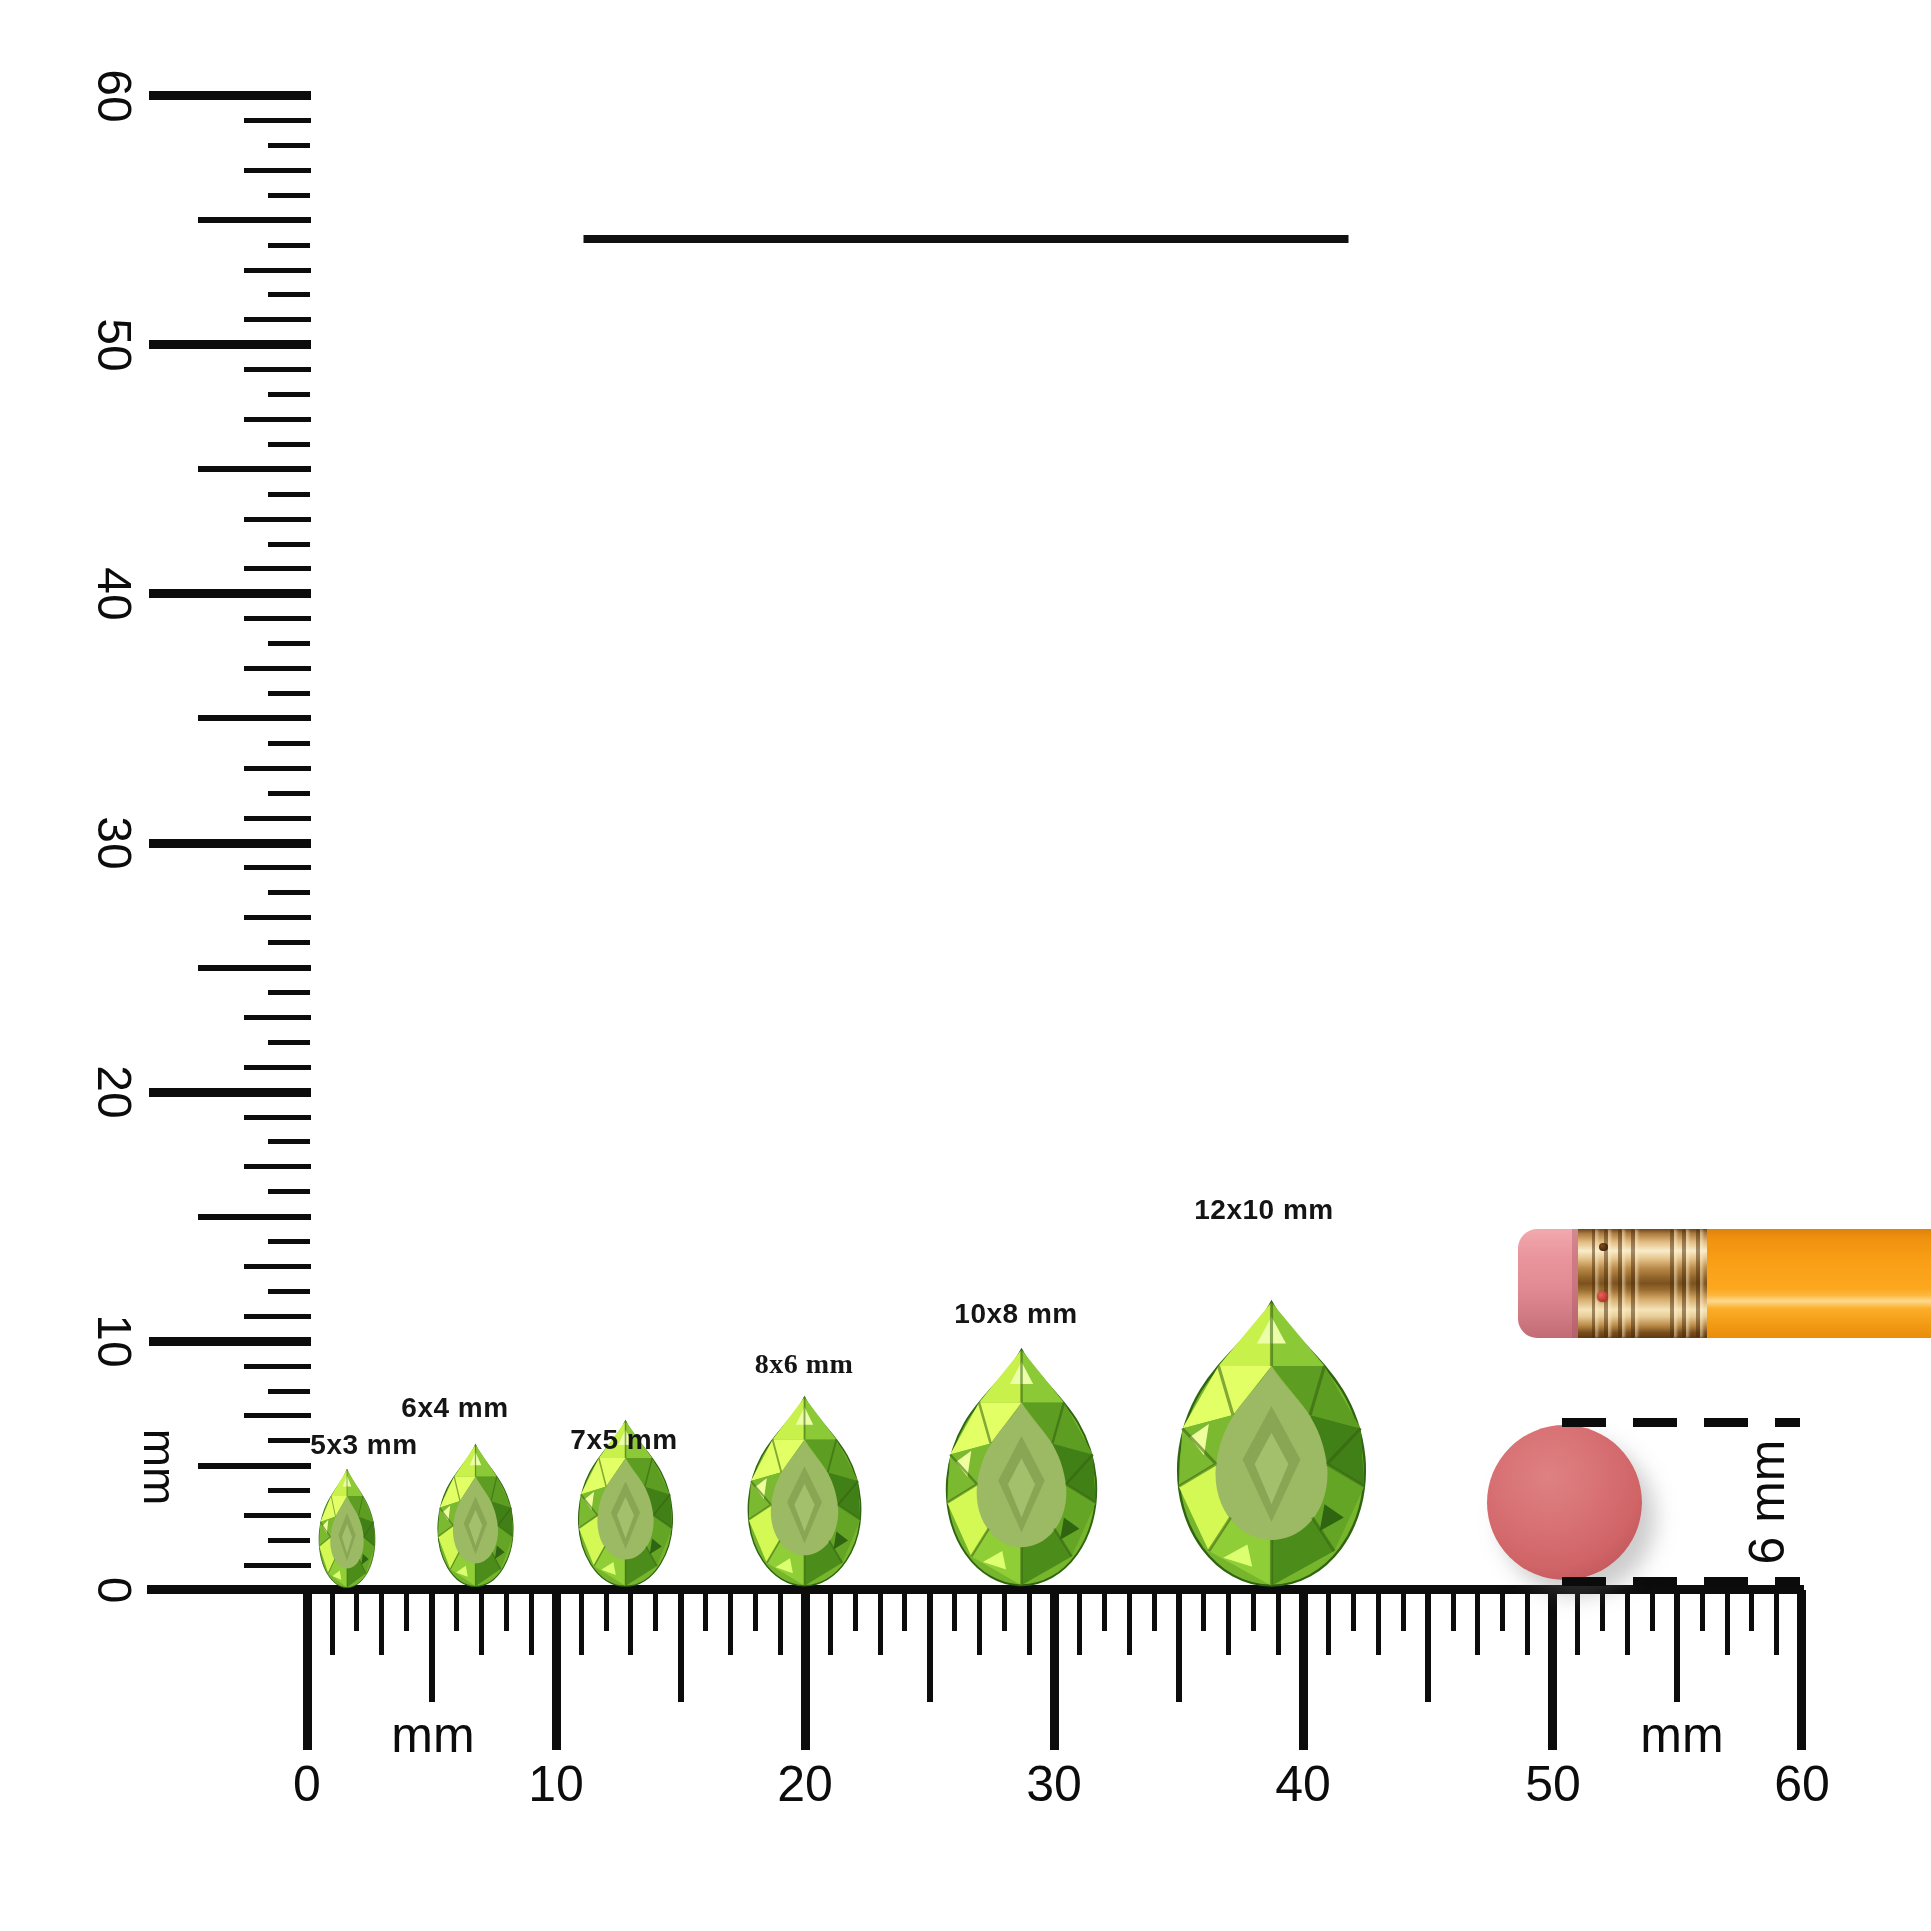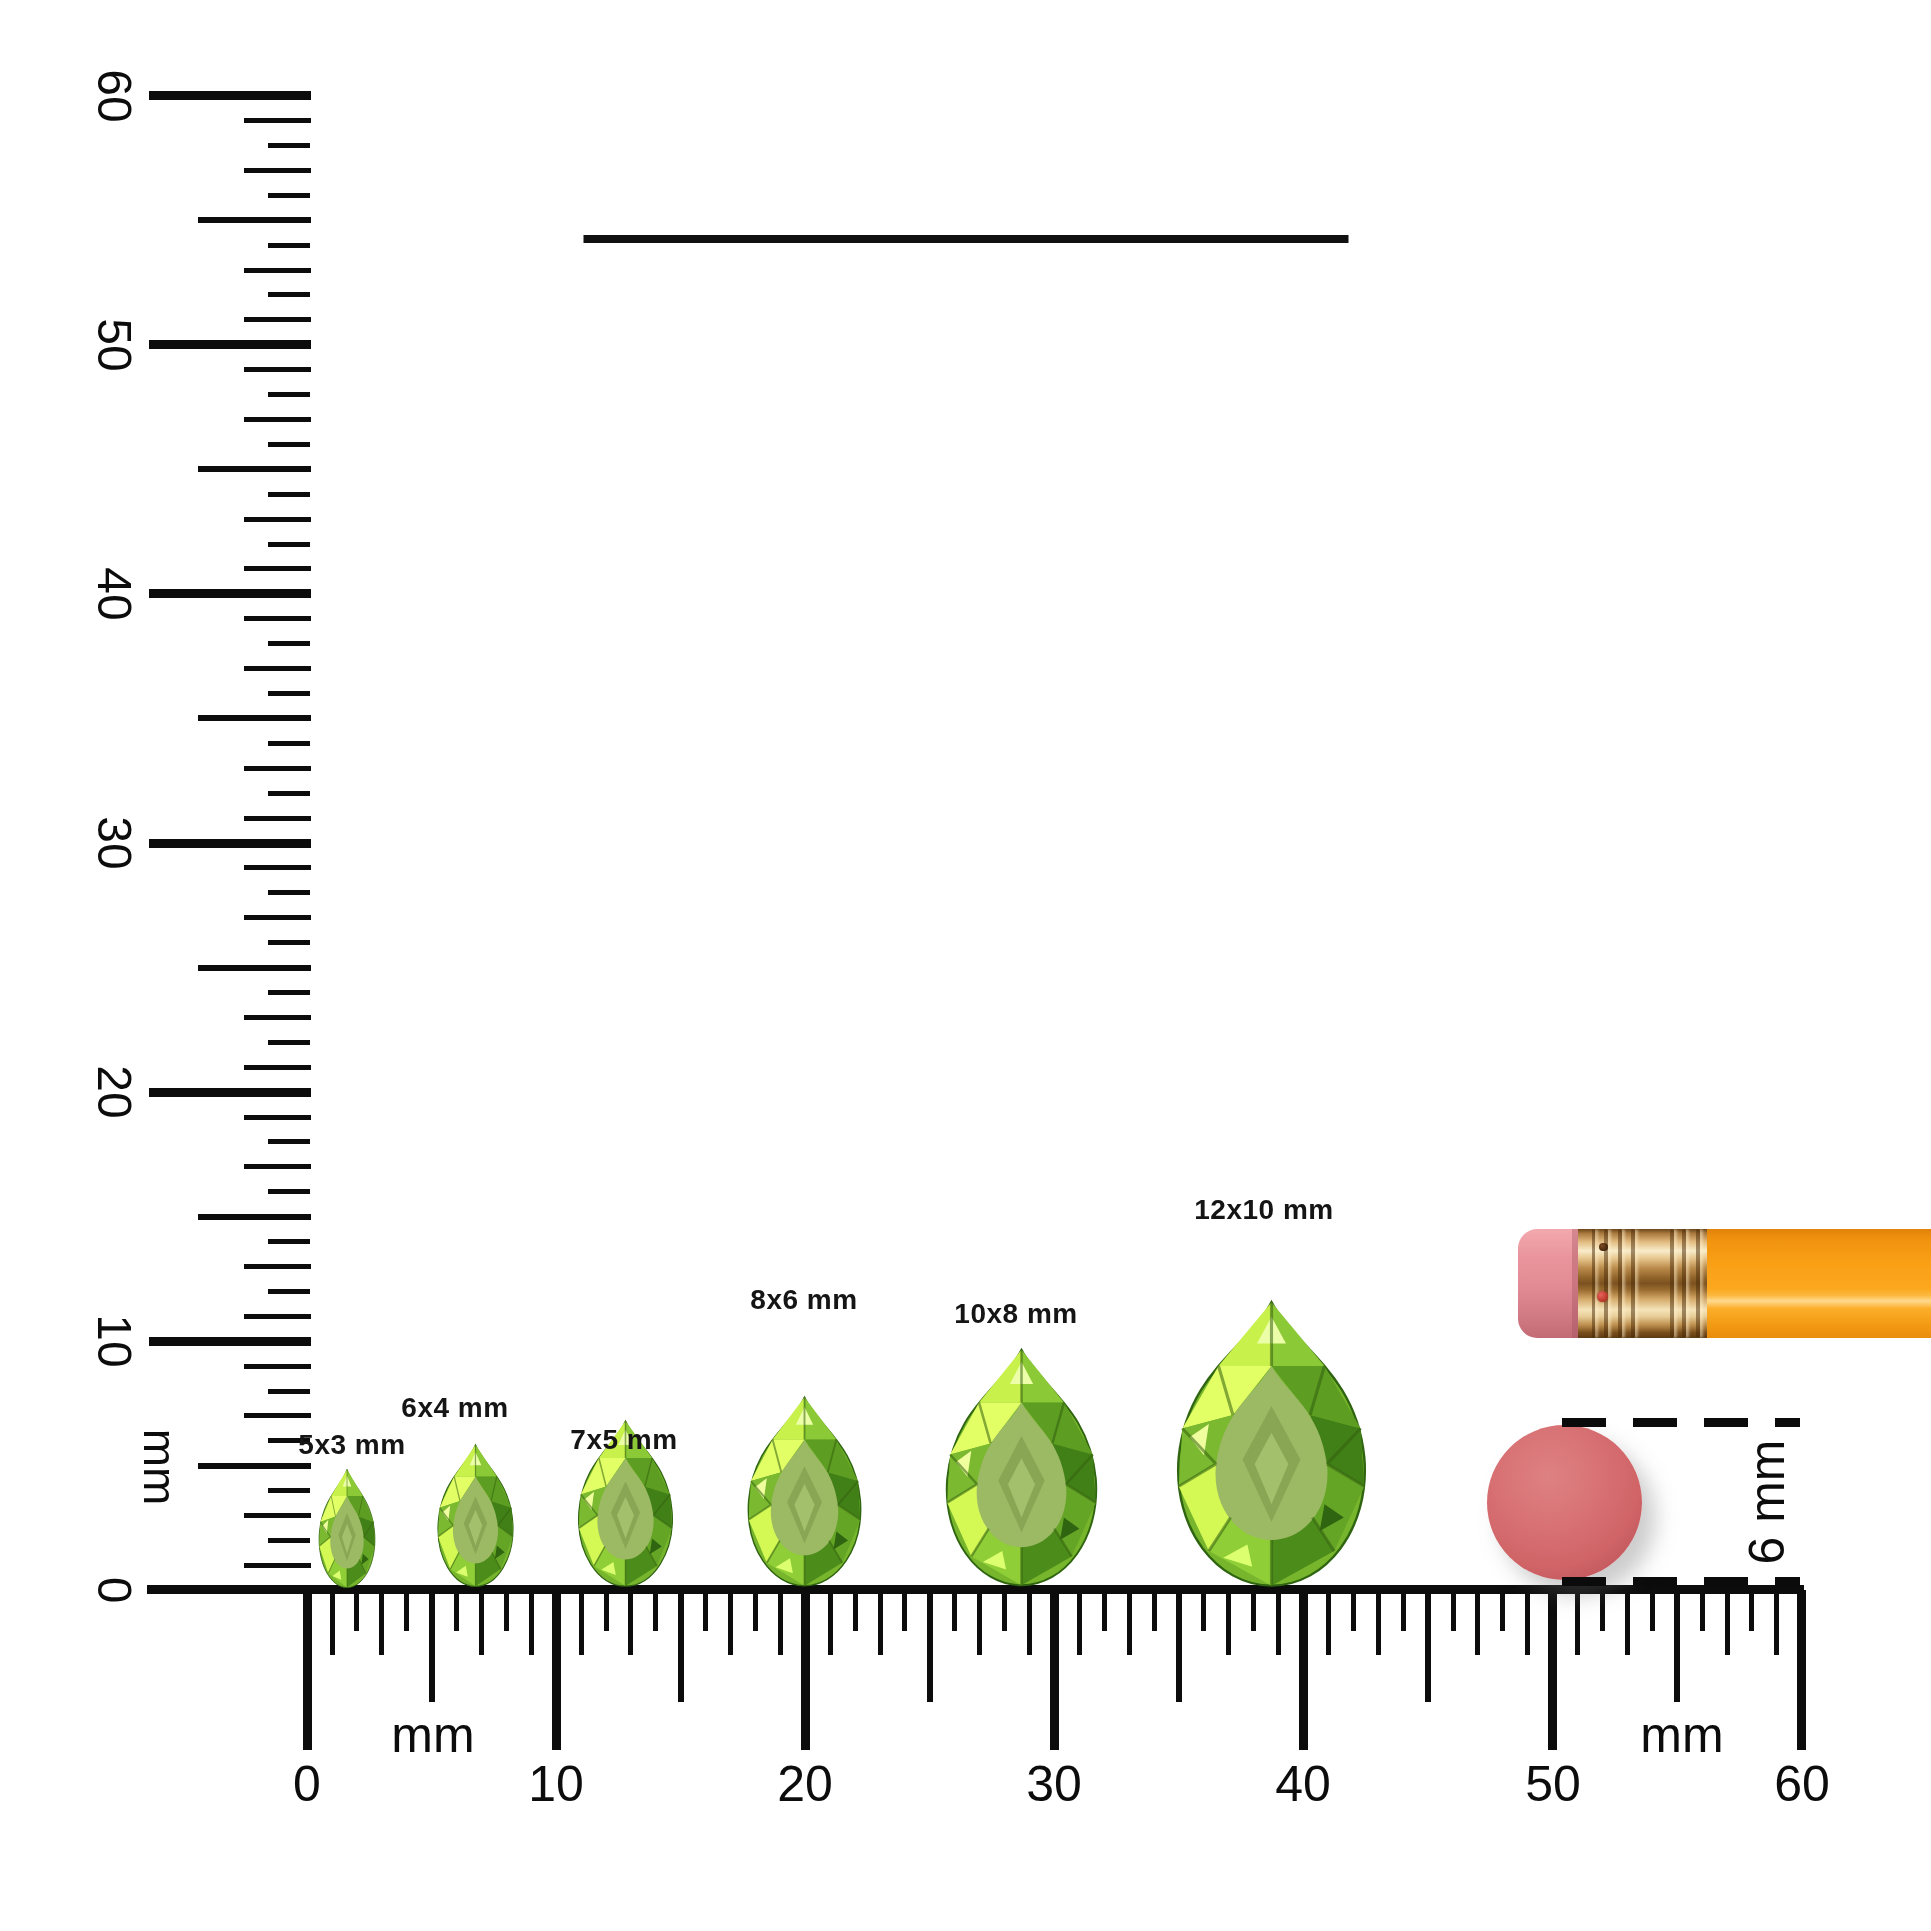--- a/index.html
+++ b/index.html
@@ -254,21 +254,21 @@
     <polygon points="50,48 62,72 50,100 38,72" fill="#89a654"></polygon>
     <polygon points="50,60 57,74 50,92 43,74" fill="#a3c06c"></polygon>
     <polygon points="50,8 56,20 44,20" fill="#ecffa8"></polygon>
     <polygon points="16,62 24,56 22,70" fill="#f0ff9e"></polygon>
     <polygon points="30,116 40,110 42,120" fill="#dcff70"></polygon>
     <polygon points="80,98 72,92 70,104" fill="#2f6410"></polygon>
     <g stroke="#33610f" stroke-width="1.3" fill="none" opacity="0.55">
       <path d="M50 1.5 L50 30 M28 30 L34 52 M72 30 L66 52 M13 58 L27 74 M87 58 L73 74 M11.5 84 L27 74 M88.5 84 L73 74 M24 113 L33 98 M76 113 L67 98 M50 128.5 L50 108"></path>
     </g>
   </svg>
-      <div class="gem-label" style="left: 352px; top: 1431px;">5x3 mm</div>
+      <div class="gem-label" style="left: 364px; top: 1431px;">5x3 mm</div>
       <svg class="gem-svg" viewBox="0 0 100 130" preserveAspectRatio="none" xmlns="http://www.w3.org/2000/svg" style="left: 427px; top: 1443px; width: 97px; height: 145px;">
     <path d="M50 1.5 C60 22 85 33 88.5 71 C91 103 72.5 128.5 50 128.5 C27.5 128.5 9 103 11.5 71 C15 33 40 22 50 1.5 Z" fill="#76b52c" stroke="#2f6410" stroke-width="1"></path>
     <polygon points="50,1.5 28,30 50,30" fill="#c8f24b"></polygon>
     <polygon points="50,1.5 72,30 50,30" fill="#8cc936"></polygon>
     <polygon points="28,30 13,58 34,52 50,30" fill="#e2ff66"></polygon>
     <polygon points="72,30 87,58 66,52 50,30" fill="#5d9e22"></polygon>
     <polygon points="13,58 11.5,84 27,74 34,52" fill="#7ab930"></polygon>
     <polygon points="87,58 88.5,84 73,74 66,52" fill="#417f17"></polygon>
     <polygon points="11.5,84 24,113 33,98 27,74" fill="#d4f955"></polygon>
     <polygon points="88.5,84 76,113 67,98 73,74" fill="#65a526"></polygon>
@@ -326,21 +326,21 @@
     <polygon points="50,48 62,72 50,100 38,72" fill="#89a654"></polygon>
     <polygon points="50,60 57,74 50,92 43,74" fill="#a3c06c"></polygon>
     <polygon points="50,8 56,20 44,20" fill="#ecffa8"></polygon>
     <polygon points="16,62 24,56 22,70" fill="#f0ff9e"></polygon>
     <polygon points="30,116 40,110 42,120" fill="#dcff70"></polygon>
     <polygon points="80,98 72,92 70,104" fill="#2f6410"></polygon>
     <g stroke="#33610f" stroke-width="1.3" fill="none" opacity="0.55">
       <path d="M50 1.5 L50 30 M28 30 L34 52 M72 30 L66 52 M13 58 L27 74 M87 58 L73 74 M11.5 84 L27 74 M88.5 84 L73 74 M24 113 L33 98 M76 113 L67 98 M50 128.5 L50 108"></path>
     </g>
   </svg>
-      <div class="gem-label" style="left: 804px; top: 1286px;">8x6 mm</div>
+      <div class="gem-label" style="left: 804px; top: 1350px; font-family: Liberation Serif, serif;">8x6 mm</div>
       <svg class="gem-svg" viewBox="0 0 100 130" preserveAspectRatio="none" xmlns="http://www.w3.org/2000/svg" style="left: 925px; top: 1347px; width: 193px; height: 241px;">
     <path d="M50 1.5 C60 22 85 33 88.5 71 C91 103 72.5 128.5 50 128.5 C27.5 128.5 9 103 11.5 71 C15 33 40 22 50 1.5 Z" fill="#76b52c" stroke="#2f6410" stroke-width="1"></path>
     <polygon points="50,1.5 28,30 50,30" fill="#c8f24b"></polygon>
     <polygon points="50,1.5 72,30 50,30" fill="#8cc936"></polygon>
     <polygon points="28,30 13,58 34,52 50,30" fill="#e2ff66"></polygon>
     <polygon points="72,30 87,58 66,52 50,30" fill="#5d9e22"></polygon>
     <polygon points="13,58 11.5,84 27,74 34,52" fill="#7ab930"></polygon>
     <polygon points="87,58 88.5,84 73,74 66,52" fill="#417f17"></polygon>
     <polygon points="11.5,84 24,113 33,98 27,74" fill="#d4f955"></polygon>
     <polygon points="88.5,84 76,113 67,98 73,74" fill="#65a526"></polygon>

